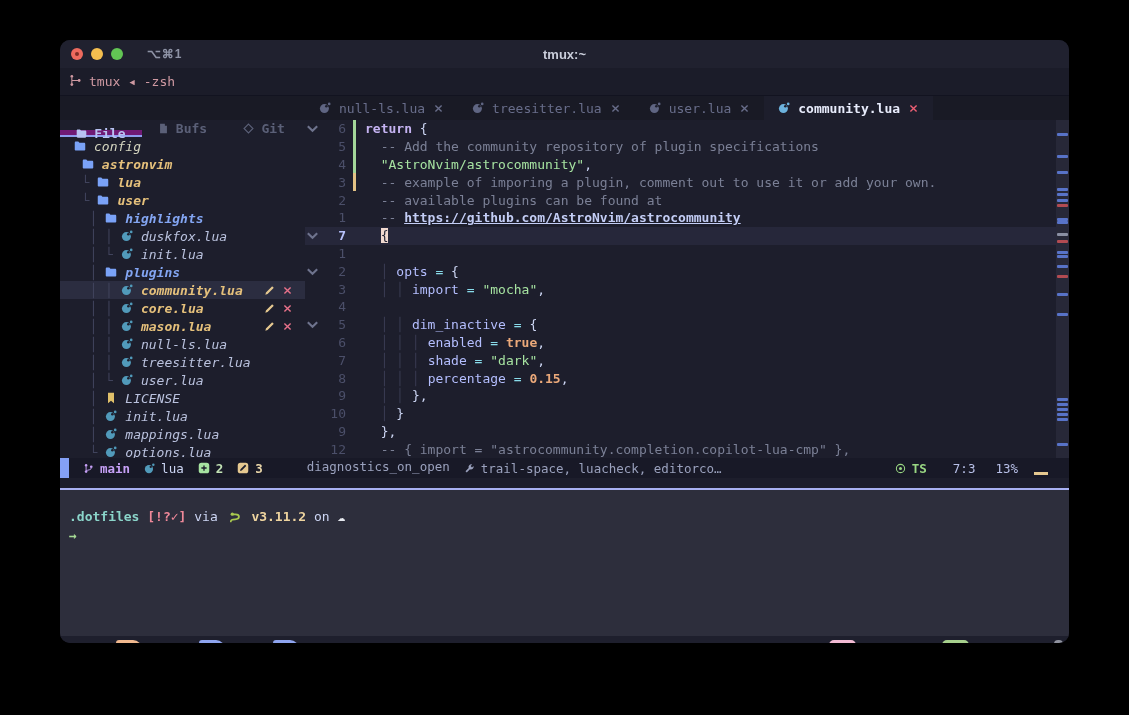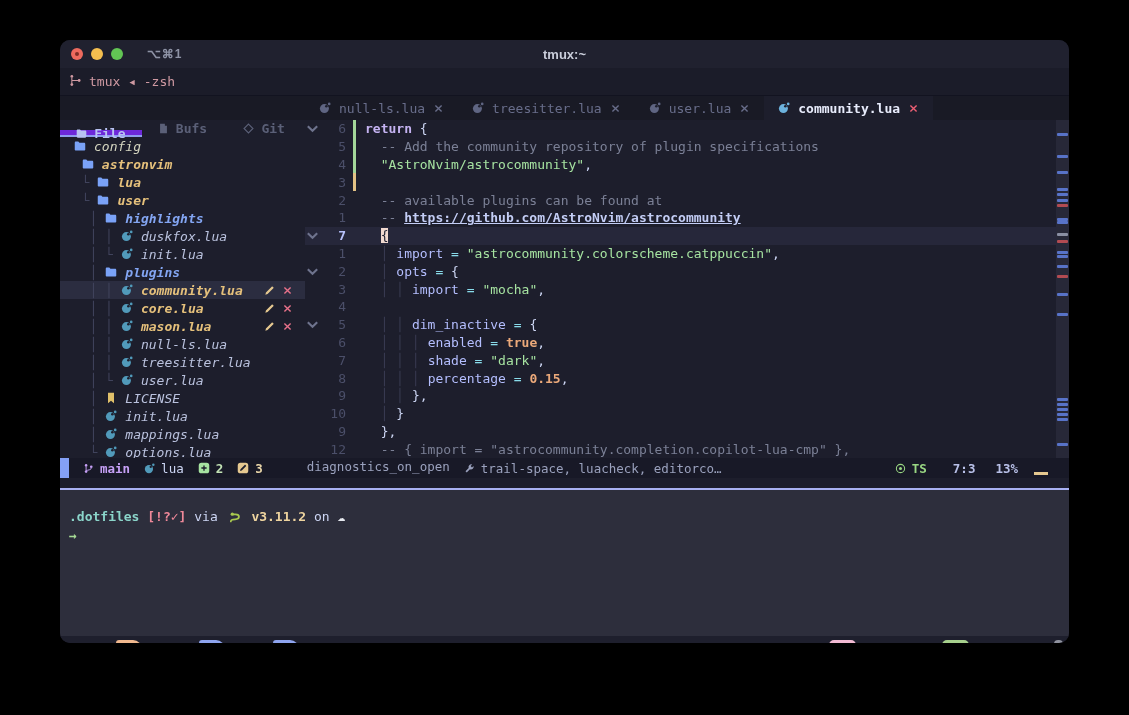--- a/index.html
+++ b/index.html
@@ -34,21 +34,21 @@
   .buftab.active{background:var(--window,#1d1e2c);color:#e8ecfc;font-weight:bold;}
   .buftab.active .icon{color:#6cb2dd;}
   .buftab .close{font-size:11px;color:#686d8a;}
   .buftab.active .close{color:#ed5f74;}
   .nvbody{flex:1;display:flex;min-height:0;}
   
   .neotree{width:245px;flex:none;display:flex;flex-direction:column;overflow:hidden;font-size:13px;}
   .nt-tabs{height:17px;flex:none;display:flex;}
   .nt-tab{flex:1;display:flex;align-items:center;justify-content:center;gap:7px;color:#5b6078;font-weight:bold;}
   .nt-tab .icon{font-size:11px;}
-  .nt-tab.active{color:#b8c2f2;background:#6d28d9;box-shadow:inset 0 -2px 0 #8f9cf0;margin-top:10px;}
+  .nt-tab.active{color:#b8c2f2;background:#701a75;box-shadow:inset 0 -2px 0 #8f9cf0;margin-top:10px;}
   .nt-items{flex:1;font-style:italic;}
   .nt-row{height:18px;display:flex;align-items:center;padding-left:14px;white-space:pre;}
   .nt-row.selected{background:#2b2d40;}
   .nt-prefix{color:#40435c;}
   .nt-row .icon{margin-right:8px;font-size:12px;}
   .nt-badges{margin-left:auto;display:flex;gap:7px;padding-right:12px;align-items:center;}
   .nt-badges .icon{margin:0;font-size:11px;}
   .c-cream{color:#d5d6c0;} .c-yellow{color:#e5c07b;font-weight:bold;} .c-blue{color:#83a5f2;font-weight:bold;}
   .c-file{color:#bac2de;}
   .ic-folder{color:#7aa2f7;} .ic-lua{color:#519aba;} .ic-license{color:#e0c06a;}
@@ -77,21 +77,21 @@
   .sl-block{width:9px;height:100%;background:var(--accent,#84a0f6);flex:none;}
   .sl-item{display:flex;align-items:center;gap:6px;margin-left:14px;white-space:pre;}
   .sl-item .icon{font-size:11px;}
   .sl-branch{color:#c6a0f6;font-weight:bold;}
   .sl-ft{color:#cdd6f4;}
   .sl-git-a{color:#c3e3b5;font-weight:bold;} .sl-git-c{color:#e8d5a8;font-weight:bold;}
   .badge{width:12px;height:12px;border-radius:3px;display:inline-flex;align-items:center;justify-content:center;}
   .badge svg{width:12px;height:12px;}
   .sl-right{margin-left:auto;display:flex;align-items:center;}
   .sl-ts{color:#99d783;font-weight:bold;}
-  .sl-pos{color:#b8c0e8;font-weight:bold;}
+  .sl-pos{color:#b8c0e8;font-weight:normal;}
   .sl-cursor{width:14px;height:3px;background:#e5c890;margin:10px 0 0 16px;}
   .sl-right .sl-block{margin-left:12px;}
   .cmdstrip{height:10px;flex:none;background:var(--window,#1d1e2c);}
   .divider{height:2px;flex:none;background:var(--divider,#a9b1f2);}
   
   .shell{height:129px;flex:none;background:var(--shell,#2d2e3c);padding:17px 0 0 9px;font-size:13px;}
   .sh-line{display:flex;align-items:center;white-space:pre;height:19px;}
   .sh-teal{color:#8bd5ca;font-weight:bold;} .sh-red{color:#ee8899;font-weight:bold;}
   .sh-tx{color:#cdd6f4;} .sh-yellow{color:#eed49f;font-weight:bold;} .sh-cloud{color:#e6e9ef;}
   .sh-prompt{color:#a6da95;font-weight:bold;}
@@ -324,27 +324,27 @@
                 </svg></span><span class="c-file">options.lua</span></div>
           </div>
       </div>
       <div class="editor">
         <div class="code" id="code">
             <div class="crow"><span class="fold"><svg viewBox="0 0 16 16" fill="none" stroke="currentColor" stroke-width="2.2">
                   <path d="M3 5.5l5 5 5-5"></path>
                 </svg></span><span class="ln">6</span><span class="sign a"></span><span class="codetext"><span class="tok-kw">return</span><span class="tok-pu"> {</span></span></div>
             <div class="crow"><span class="fold"></span><span class="ln">5</span><span class="sign a"></span><span class="codetext"><span class="tok-cm">  -- Add the community repository of plugin specifications</span></span></div>
             <div class="crow"><span class="fold"></span><span class="ln">4</span><span class="sign a"></span><span class="codetext"><span class="tok-tx">  </span><span class="tok-str">"AstroNvim/astrocommunity"</span><span class="tok-pu">,</span></span></div>
-            <div class="crow"><span class="fold"></span><span class="ln">3</span><span class="sign c"></span></div>
+            <div class="crow"><span class="fold"></span><span class="ln">3</span><span class="sign c"></span><span class="codetext"><span class="tok-cm">  -- example of imporing a plugin, comment out to use it or add your own.</span></span></div>
             <div class="crow"><span class="fold"></span><span class="ln">2</span><span class="sign"></span><span class="codetext"><span class="tok-cm">  -- available plugins can be found at</span></span></div>
             <div class="crow"><span class="fold"></span><span class="ln">1</span><span class="sign"></span><span class="codetext"><span class="tok-cm">  -- </span><span class="tok-url">https://github.com/AstroNvim/astrocommunity</span></span></div>
             <div class="crow cur cursorline"><span class="fold"><svg viewBox="0 0 16 16" fill="none" stroke="currentColor" stroke-width="2.2">
                   <path d="M3 5.5l5 5 5-5"></path>
                 </svg></span><span class="ln">7</span><span class="sign"></span><span class="codetext"><span class="tok-tx">  </span><span class="tok-cur">{</span></span></div>
-            <div class="crow"><span class="fold"></span><span class="ln">1</span><span class="sign"></span><span class="codetext"><span class="tok-gd">  │ </span><span class="tok-id">import</span><span class="tok-op"> = </span><span class="tok-str">"astrocommunity.colorscheme.catppuccin"</span><span class="tok-pu">,</span></span></div>
+            <div class="crow"><span class="fold"></span><span class="ln">1</span><span class="sign"></span></div>
             <div class="crow"><span class="fold"><svg viewBox="0 0 16 16" fill="none" stroke="currentColor" stroke-width="2.2">
                   <path d="M3 5.5l5 5 5-5"></path>
                 </svg></span><span class="ln">2</span><span class="sign"></span><span class="codetext"><span class="tok-gd">  │ </span><span class="tok-id">opts</span><span class="tok-op"> = </span><span class="tok-pu">{</span></span></div>
             <div class="crow"><span class="fold"></span><span class="ln">3</span><span class="sign"></span><span class="codetext"><span class="tok-gd">  │ │ </span><span class="tok-id">import</span><span class="tok-op"> = </span><span class="tok-str">"mocha"</span><span class="tok-pu">,</span></span></div>
             <div class="crow"><span class="fold"></span><span class="ln">4</span><span class="sign"></span></div>
             <div class="crow"><span class="fold"><svg viewBox="0 0 16 16" fill="none" stroke="currentColor" stroke-width="2.2">
                   <path d="M3 5.5l5 5 5-5"></path>
                 </svg></span><span class="ln">5</span><span class="sign"></span><span class="codetext"><span class="tok-gd">  │ │ </span><span class="tok-id">dim_inactive</span><span class="tok-op"> = </span><span class="tok-pu">{</span></span></div>
             <div class="crow"><span class="fold"></span><span class="ln">6</span><span class="sign"></span><span class="codetext"><span class="tok-gd">  │ │ │ </span><span class="tok-id">enabled</span><span class="tok-op"> = </span><span class="tok-num">true</span><span class="tok-pu">,</span></span></div>
             <div class="crow"><span class="fold"></span><span class="ln">7</span><span class="sign"></span><span class="codetext"><span class="tok-gd">  │ │ │ </span><span class="tok-id">shade</span><span class="tok-op"> = </span><span class="tok-str">"dark"</span><span class="tok-pu">,</span></span></div>

